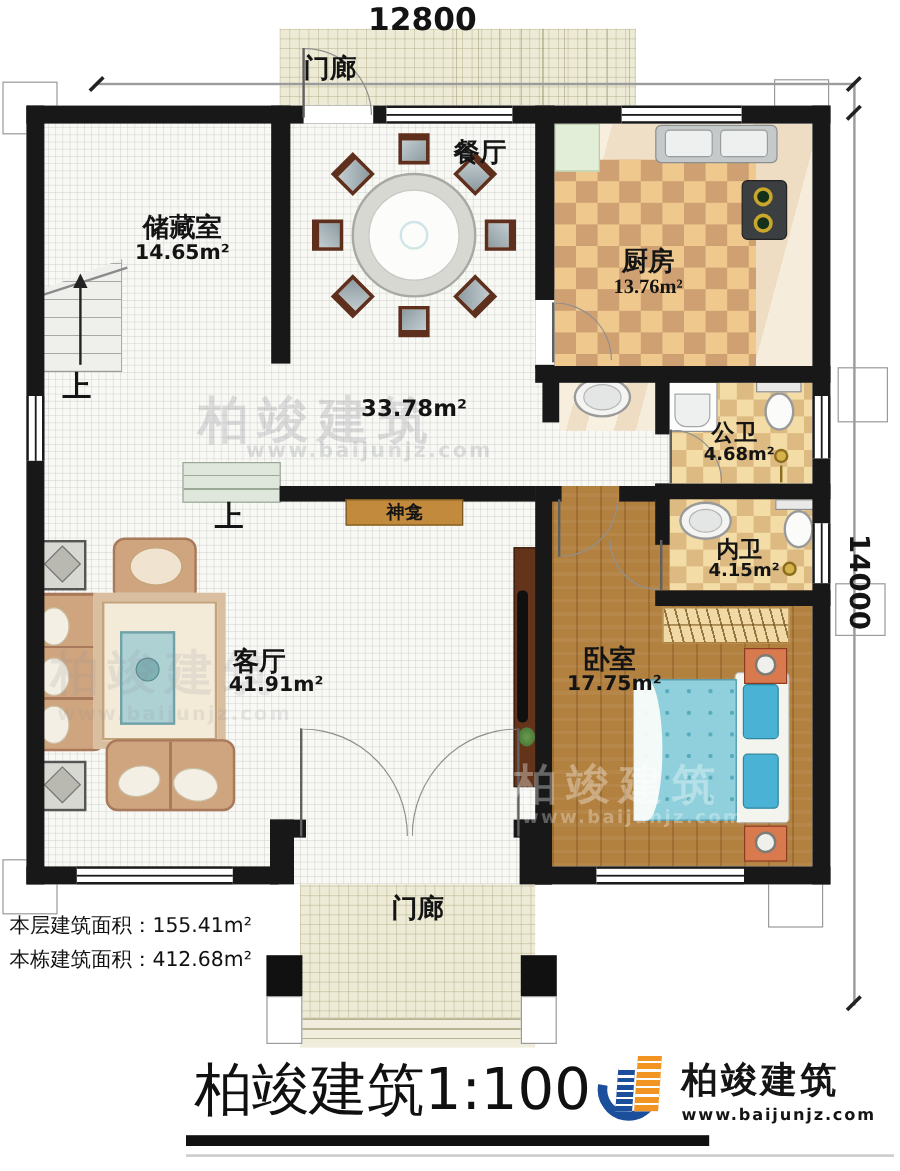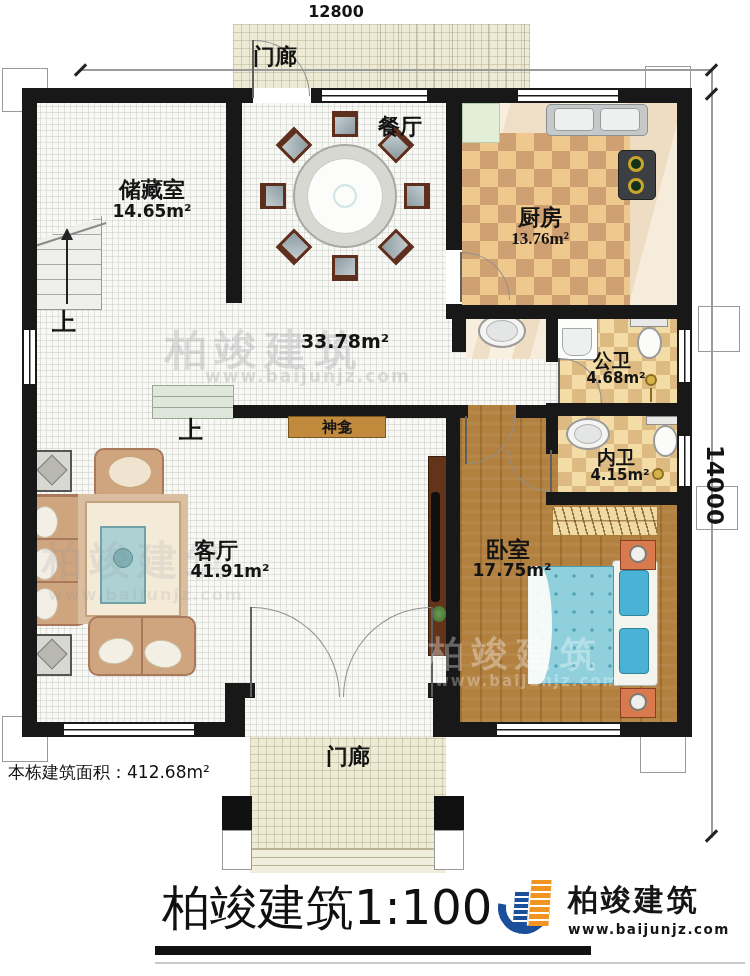--- a/index.html
+++ b/index.html
@@ -48,21 +48,21 @@
            background-image:repeating-linear-gradient(0deg,transparent 0 10px,#9aa795 10px 11px);z-index:3;box-sizing:border-box;}
   .info-line{font-size:17px;color:#111;line-height:28px;white-space:nowrap;}
   .logo-text{font-weight:900;font-size:30px;letter-spacing:3px;color:#151515;}
   .logo-url{font-weight:800;font-size:13.5px;letter-spacing:1.5px;color:#151515;}
 </style>
 </head>
 <body>
 
 <div class="sheet">
 
-  <div class="lbl" style="left:336px;top:2px;font-size:16px;">12800</div>
+  <div class="lbl" style="left:352px;top:2px;font-size:26px;">12800</div>
   <div class="dim" style="left:81px;top:69px;width:631px;height:1.5px;"></div>
   <div class="tick" style="left:79px;top:62px;"></div>
   <div class="tick" style="left:710px;top:62px;"></div>
   <div class="dim" style="left:711px;top:70px;width:1.5px;height:768px;"></div>
   <div class="tick" style="left:710px;top:86px;"></div>
   <div class="tick" style="left:710px;top:828px;"></div>
   <div class="lbl" style="left:728px;top:445px;font-size:23px;transform:rotate(90deg);transform-origin:left top;">14000</div>
 
   <div class="column" style="left:2px;top:68px;width:46px;height:44px;"></div>
   <div class="column" style="left:645px;top:66px;width:46px;height:42px;"></div>
@@ -245,20 +245,23 @@
   <div class="lbl" style="left:616px;top:369px;font-size:15px;">4.68m²</div>
   <div class="lbl" style="left:616px;top:445px;font-size:19px;">内卫</div>
   <div class="lbl" style="left:620px;top:466px;font-size:15px;">4.15m²</div>
   <div class="lbl rname" style="left:508px;top:535px;">卧室</div>
   <div class="lbl rarea" style="left:512px;top:560px;">17.75m²</div>
   <div class="lbl rname" style="left:216px;top:536px;">客厅</div>
   <div class="lbl rarea" style="left:230px;top:561px;">41.91m²</div>
 
   <div class="abs" style="left:8px;top:758px;z-index:7;">
     <div class="info-line">
+      <span>本层建筑面积：</span><span>155.41m²</span>
+    </div>
+    <div class="info-line">
       <span>本栋建筑面积：</span><span>412.68m²</span>
     </div>
   </div>
 
   <div class="abs" style="left:162px;top:876px;font-size:48px;color:#101010;z-index:7;white-space:nowrap;">
     <span>柏竣建筑</span><span>1:100</span>
   </div>
   <div class="abs" style="left:155px;top:946px;width:436px;height:9px;background:#111;z-index:6;"></div>
   <div class="abs" style="left:155px;top:962px;width:590px;height:2px;background:#c9c9c9;z-index:6;"></div>
 

